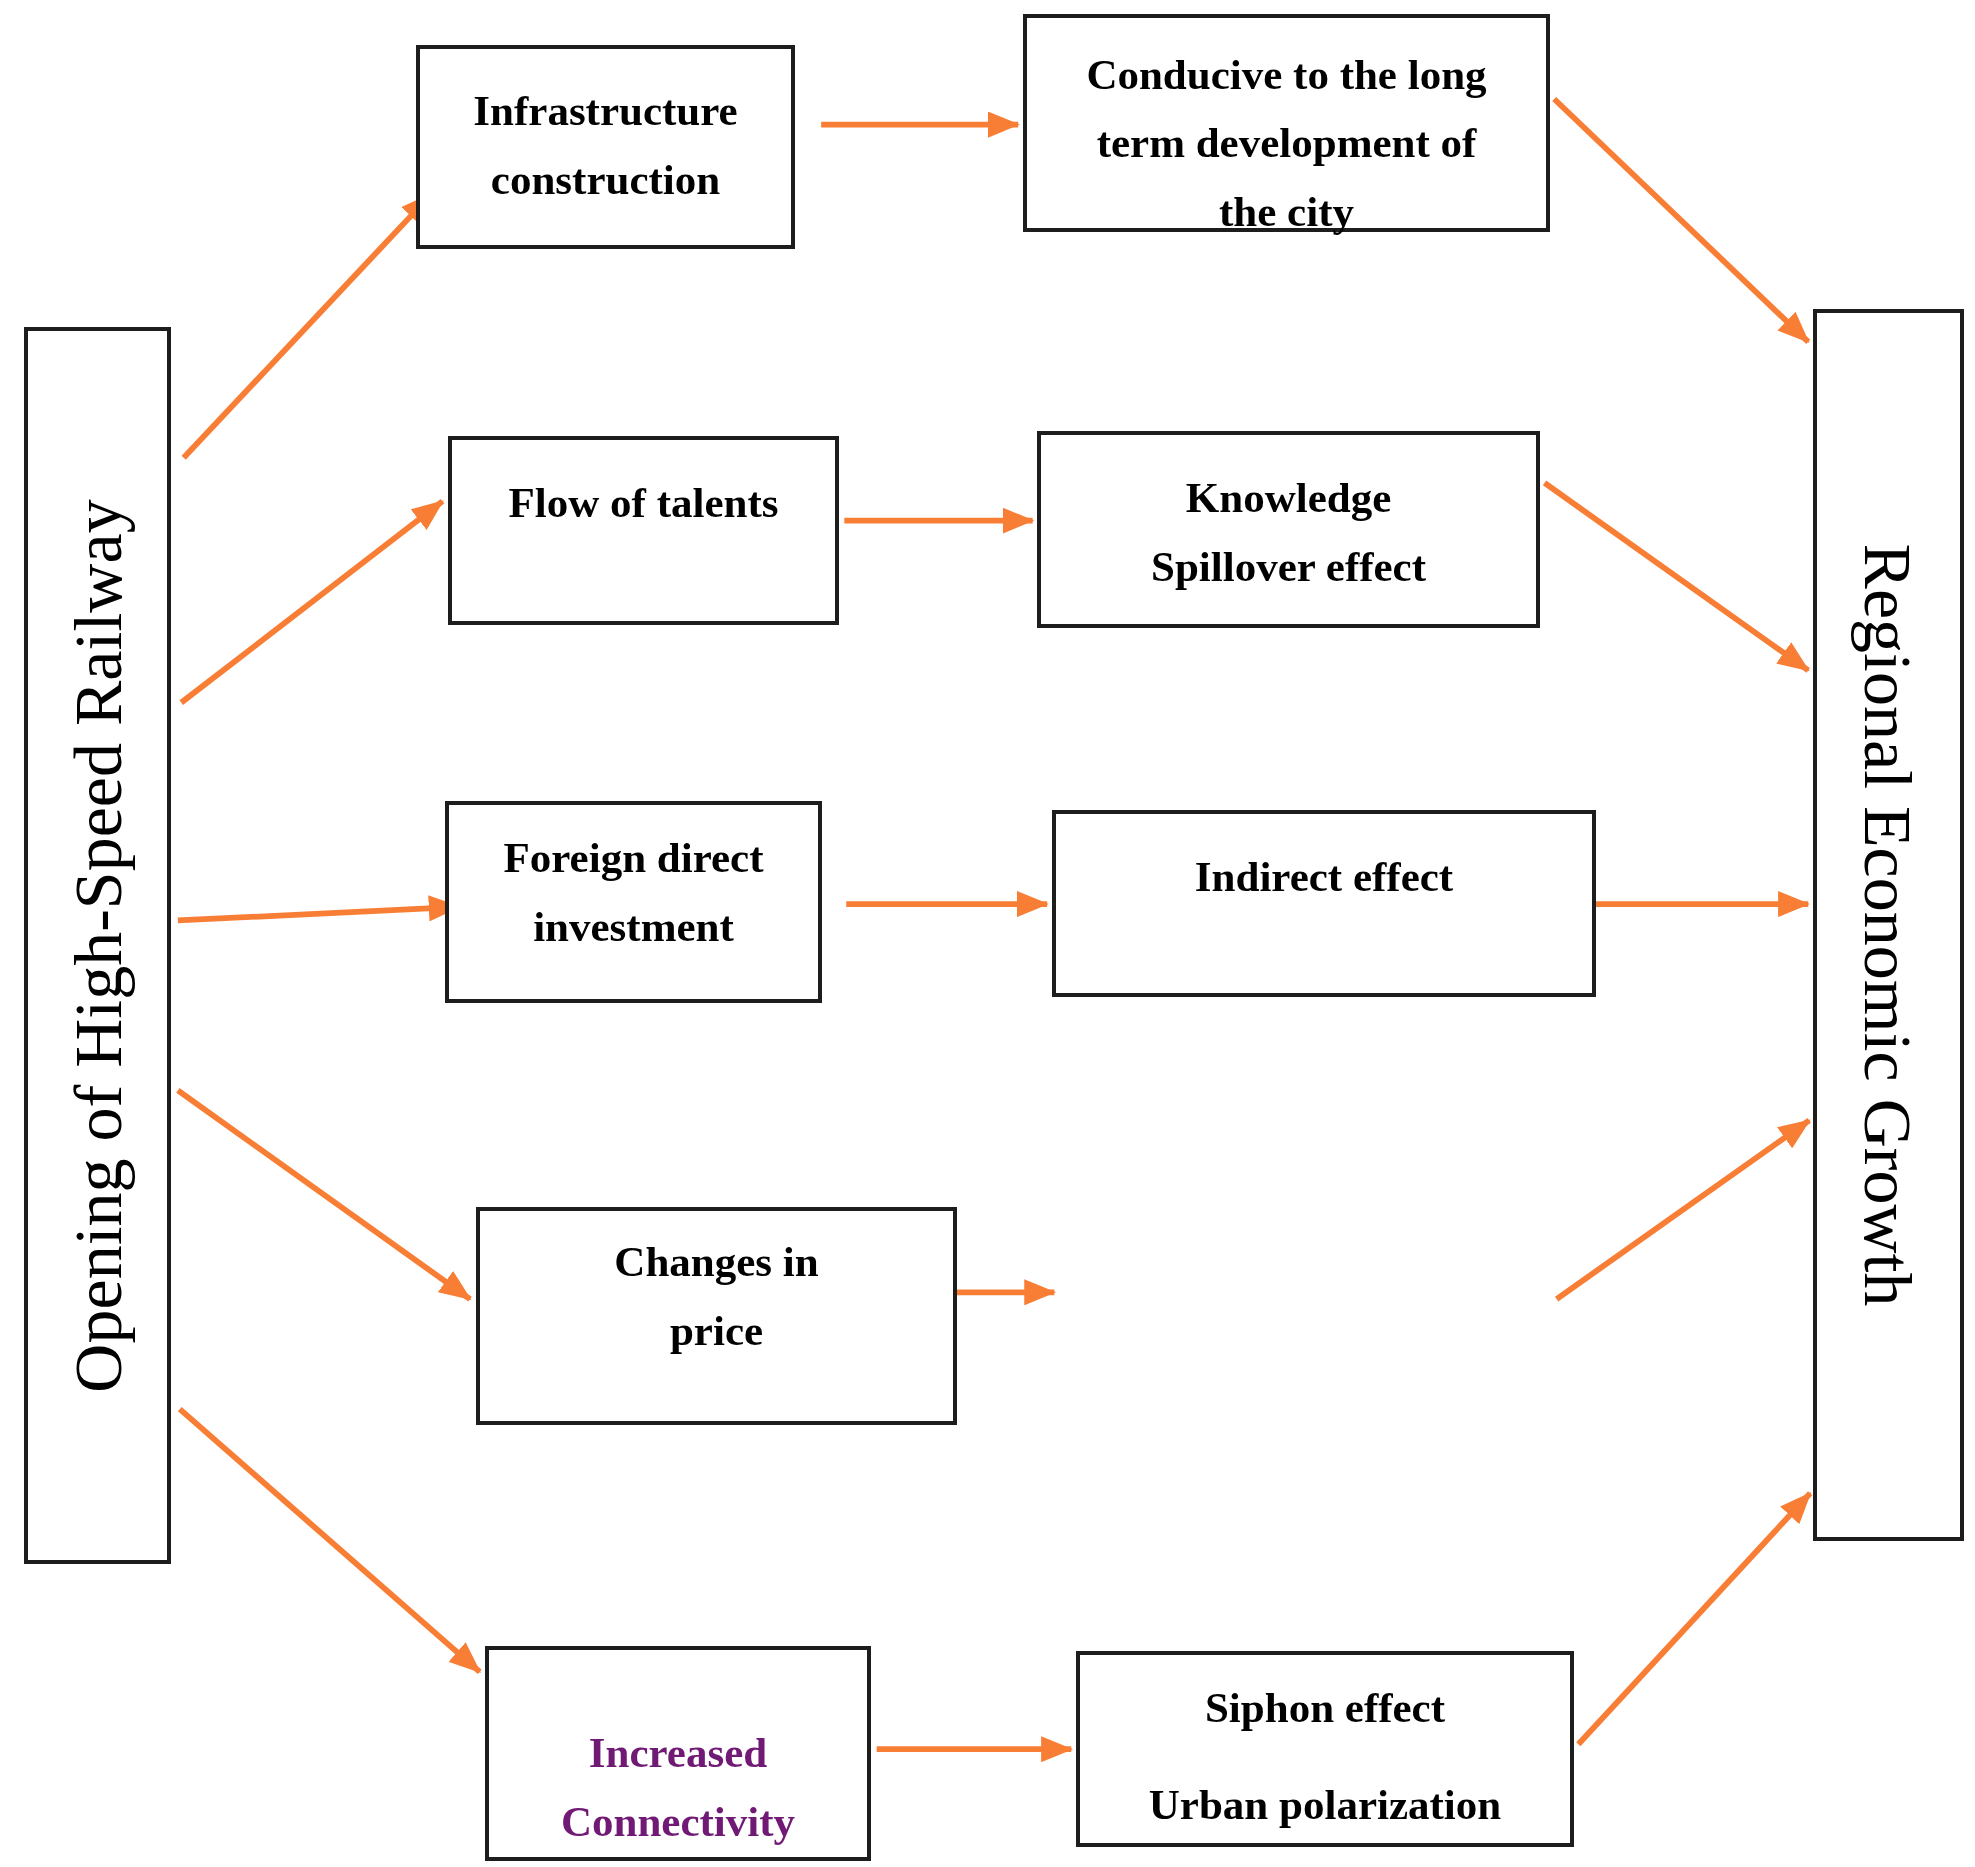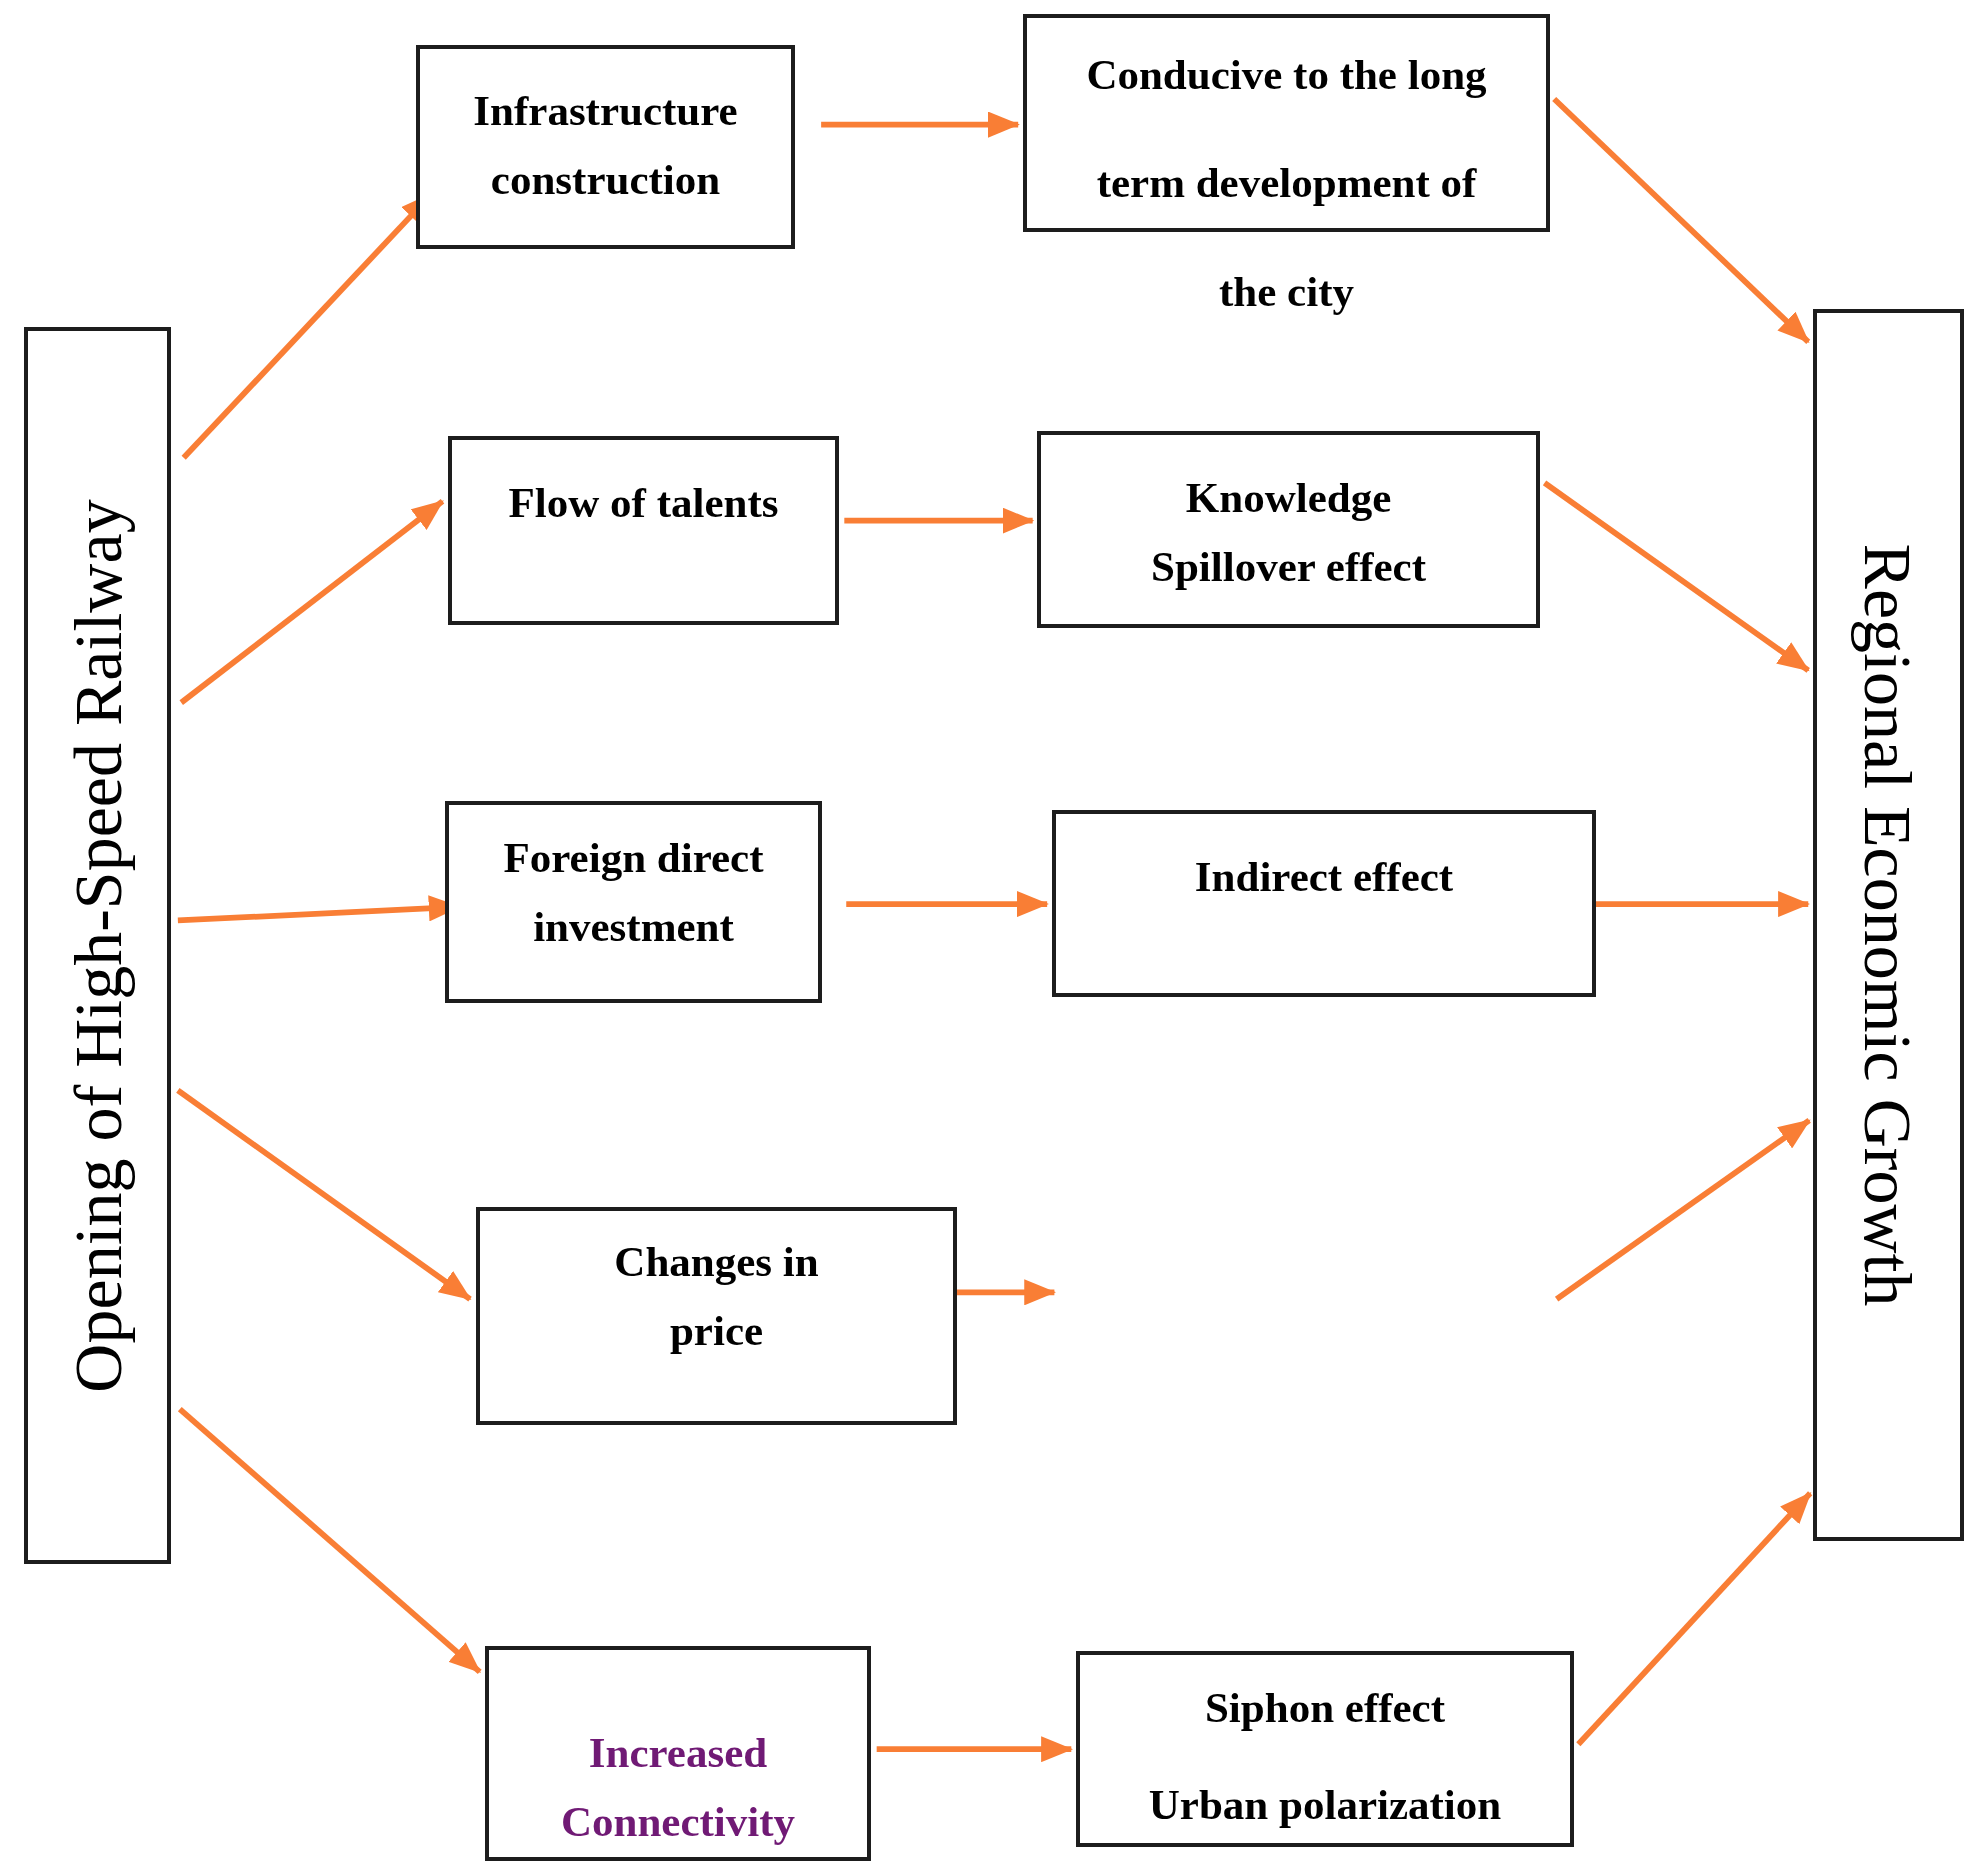--- a/index.html
+++ b/index.html
@@ -13,21 +13,21 @@
   #src .vlabel{transform:rotate(-90deg);}
   #snk .vlabel{transform:rotate(90deg);}
   .gapped{row-gap:28px;}
   #src{left:24px;  top:327px;  width:147px;  height:1237px;}
   #snk{left:1813px;top:309px;  width:151px;  height:1232px;}
   #b1{left:416px;  top:45px;   width:379px;  height:204px; padding-top:28px;}
   #b2{left:448px;  top:436px;  width:391px;  height:189px; padding-top:29px;}
   #b3{left:445px;  top:801px; width:377px;  height:202px; padding-top:19px;}
   #b4{left:476px;  top:1207px; width:481px;  height:218px; padding-top:17px;}
   #b5{left:485px; top:1646px; width:386px;  height:215px; padding-top:28px;}
-  #c1{left:1023px; top:13.5px;   width:527px; height:218px; padding-top:23px;gap:40px;}
+  #c1{left:1023px; top:13.5px;   width:527px; height:218px; padding-top:23px;}
   #c2{left:1037px; top:431px;  width:503px; height:197px; padding-top:29px;}
   #c3{left:1052px; top:810px; width:544px; height:187px; padding-top:29px;}
   #c4{left:1059px; top:1210px; width:494px; height:193px; padding-top:22px;}
   #c5{left:1076px; top:1651px; width:498px; height:196px; padding-top:19.3px;}
   #arrows{position:absolute;left:0;top:0;width:1975px;height:1867px;pointer-events:none;}
   .arrow{stroke-width:12;fill:none;}
 </style>
 </head>
 <body style="background: rgb(255, 255, 255);">
 

